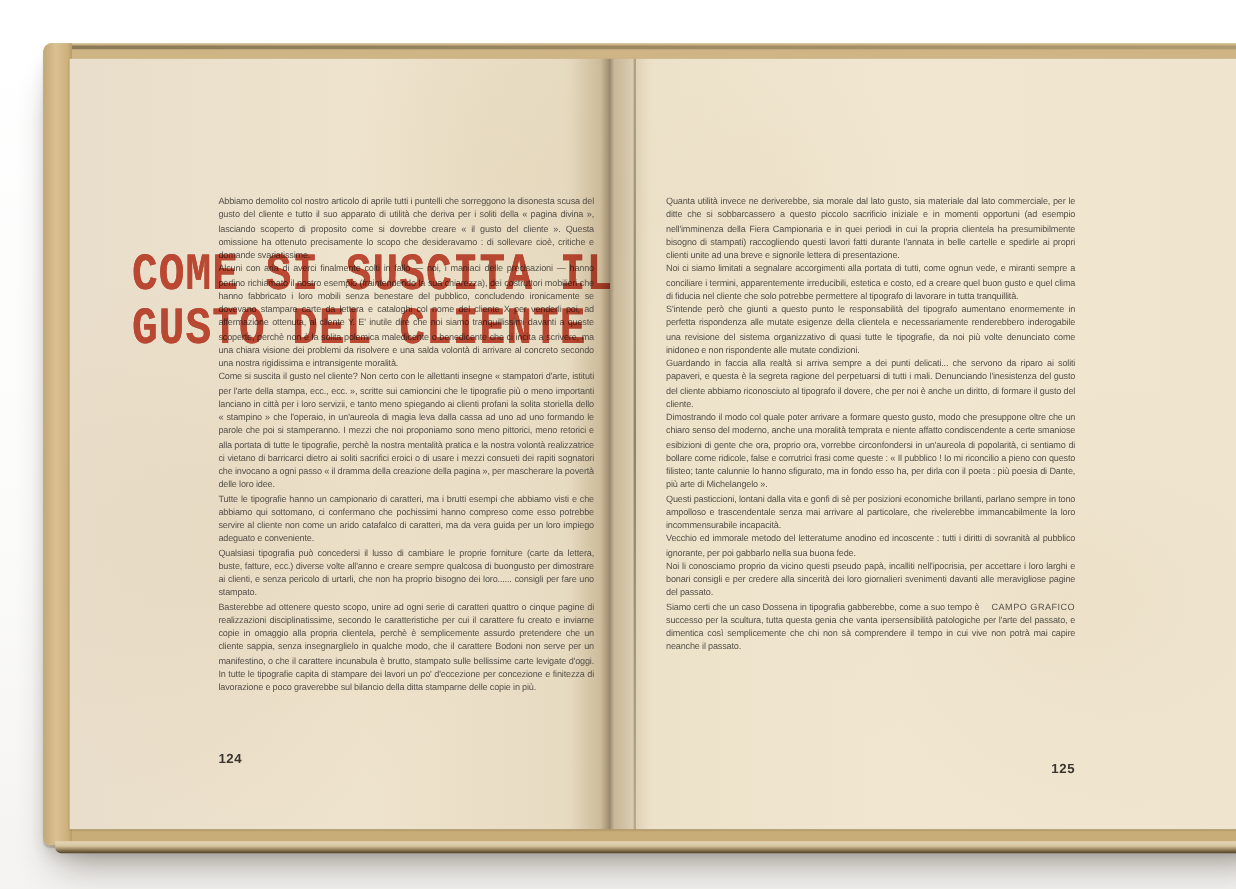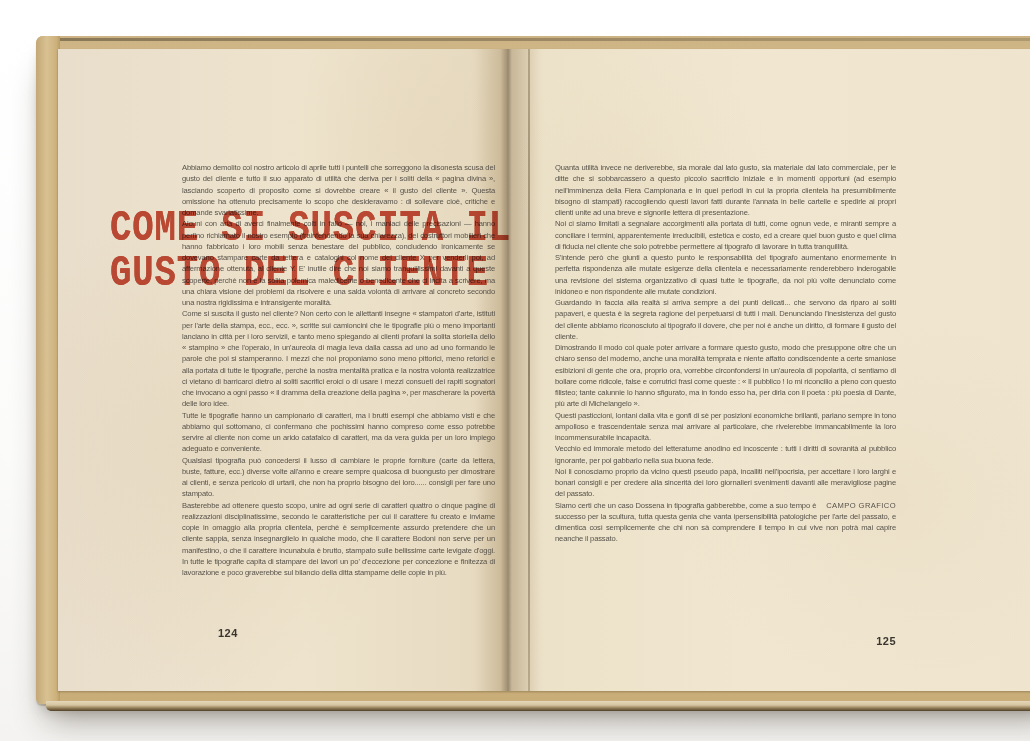--- a/index.html
+++ b/index.html
@@ -45,21 +45,21 @@
     background:linear-gradient(180deg,#e4d7ba 0%,#d7c5a0 40%,#8a7450 75%,#4f4128 100%);
     border-radius:0 0 5px 5px;}
   
   .textcol{position:absolute;color:#57524a;}
   .para{margin:0;text-align:justify;font-size:7.6px;line-height:11.25px;
     letter-spacing:-0.15px;font-family:"Liberation Sans",sans-serif;}
   .col-left{left:124px;top:113px;width:313px;}
   .col-right{left:497px;top:113px;width:341px;}
   .pagenum{position:absolute;font-size:11px;font-weight:bold;color:#3a362f;
     letter-spacing:.5px;}
-  .pagenum-left{left:124px;top:578px;margin-left:36px;}
+  .pagenum-left{left:124px;top:578px;}
   .pagenum-right{left:497px;top:586px;width:341px;text-align:right;}
   .sig{float:right;font-size:7.6px;letter-spacing:.4px;padding-left:10px;}
   
   .overlay-title{position:absolute;left:52px;top:158px;width:470px;
     font-family:Liberation Mono, monospace;font-weight:bold;
     color:#c64531;mix-blend-mode:multiply;opacity:.93;pointer-events:none;}
   .overlay-title .tline{display:inline-block;font-size:42px;line-height:45px;
     white-space:nowrap;transform:scale(.85,1.04);transform-origin:0 50%;
     letter-spacing:1px;text-shadow:0 0 .4px #c64531;}
 </style>

